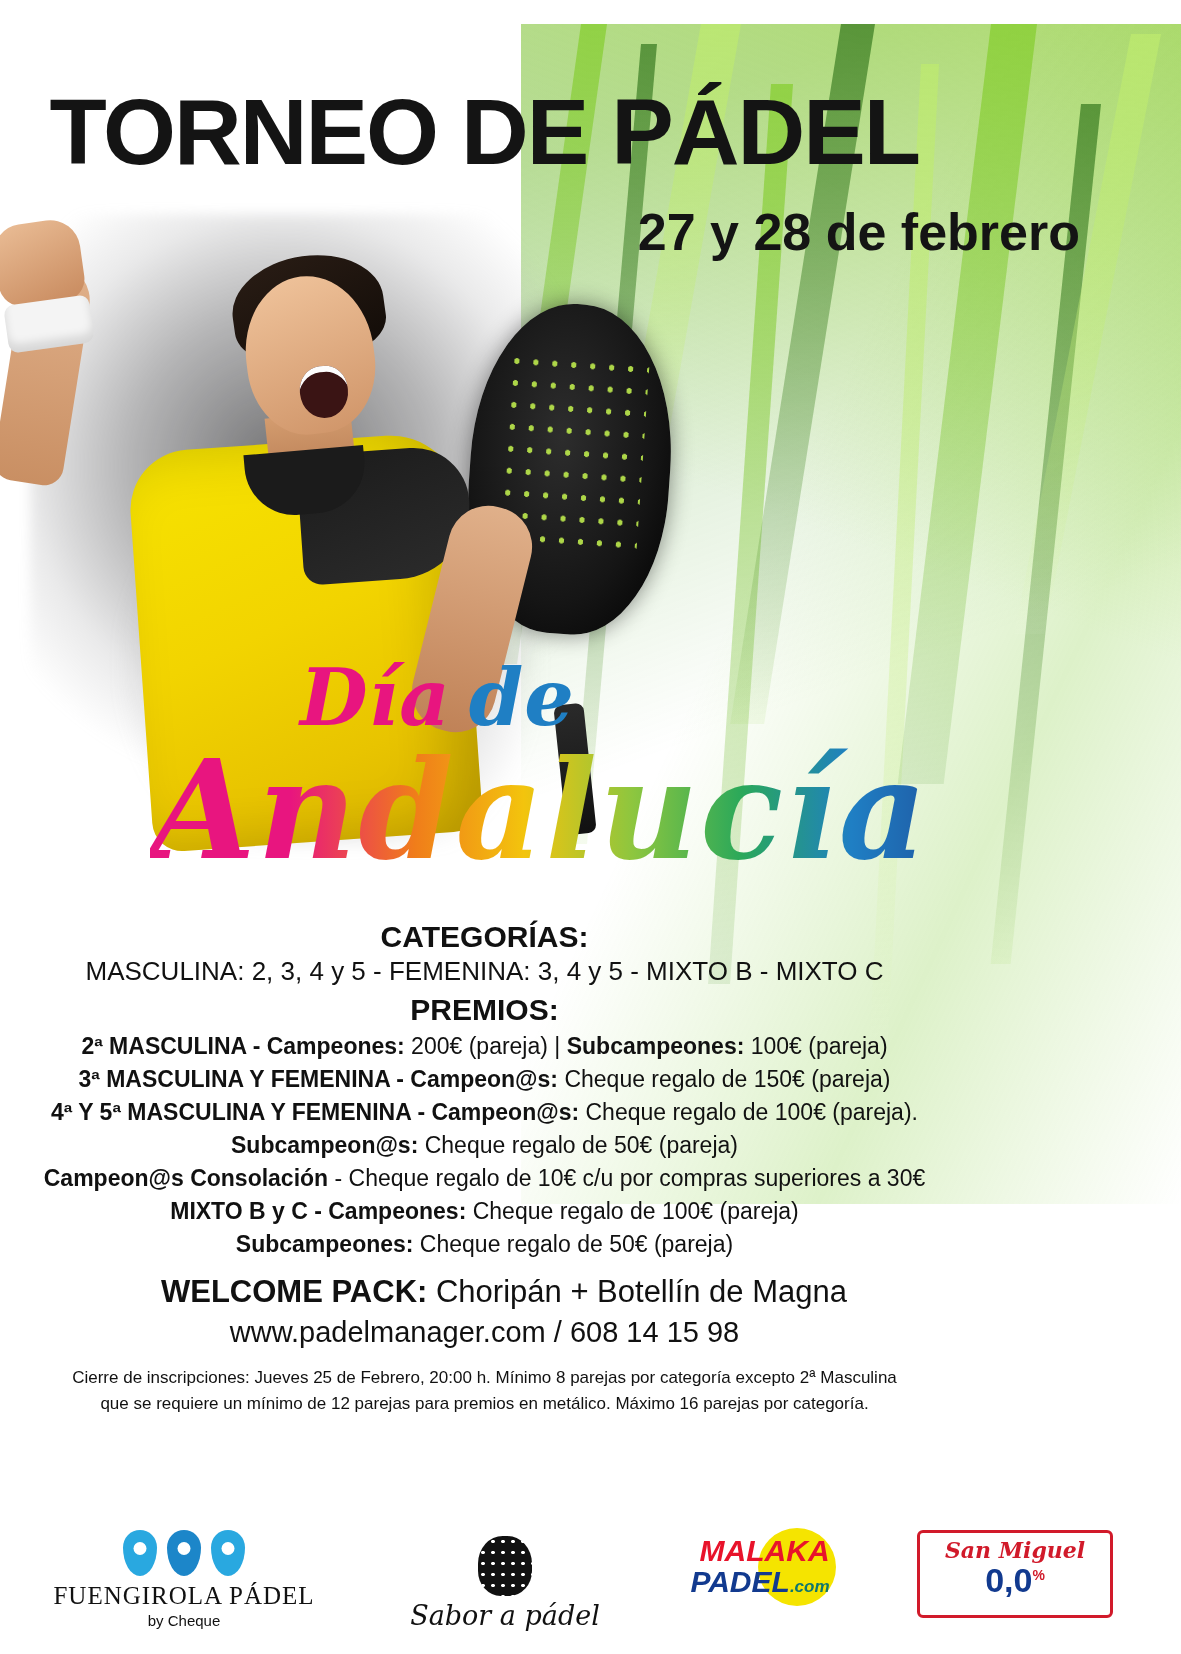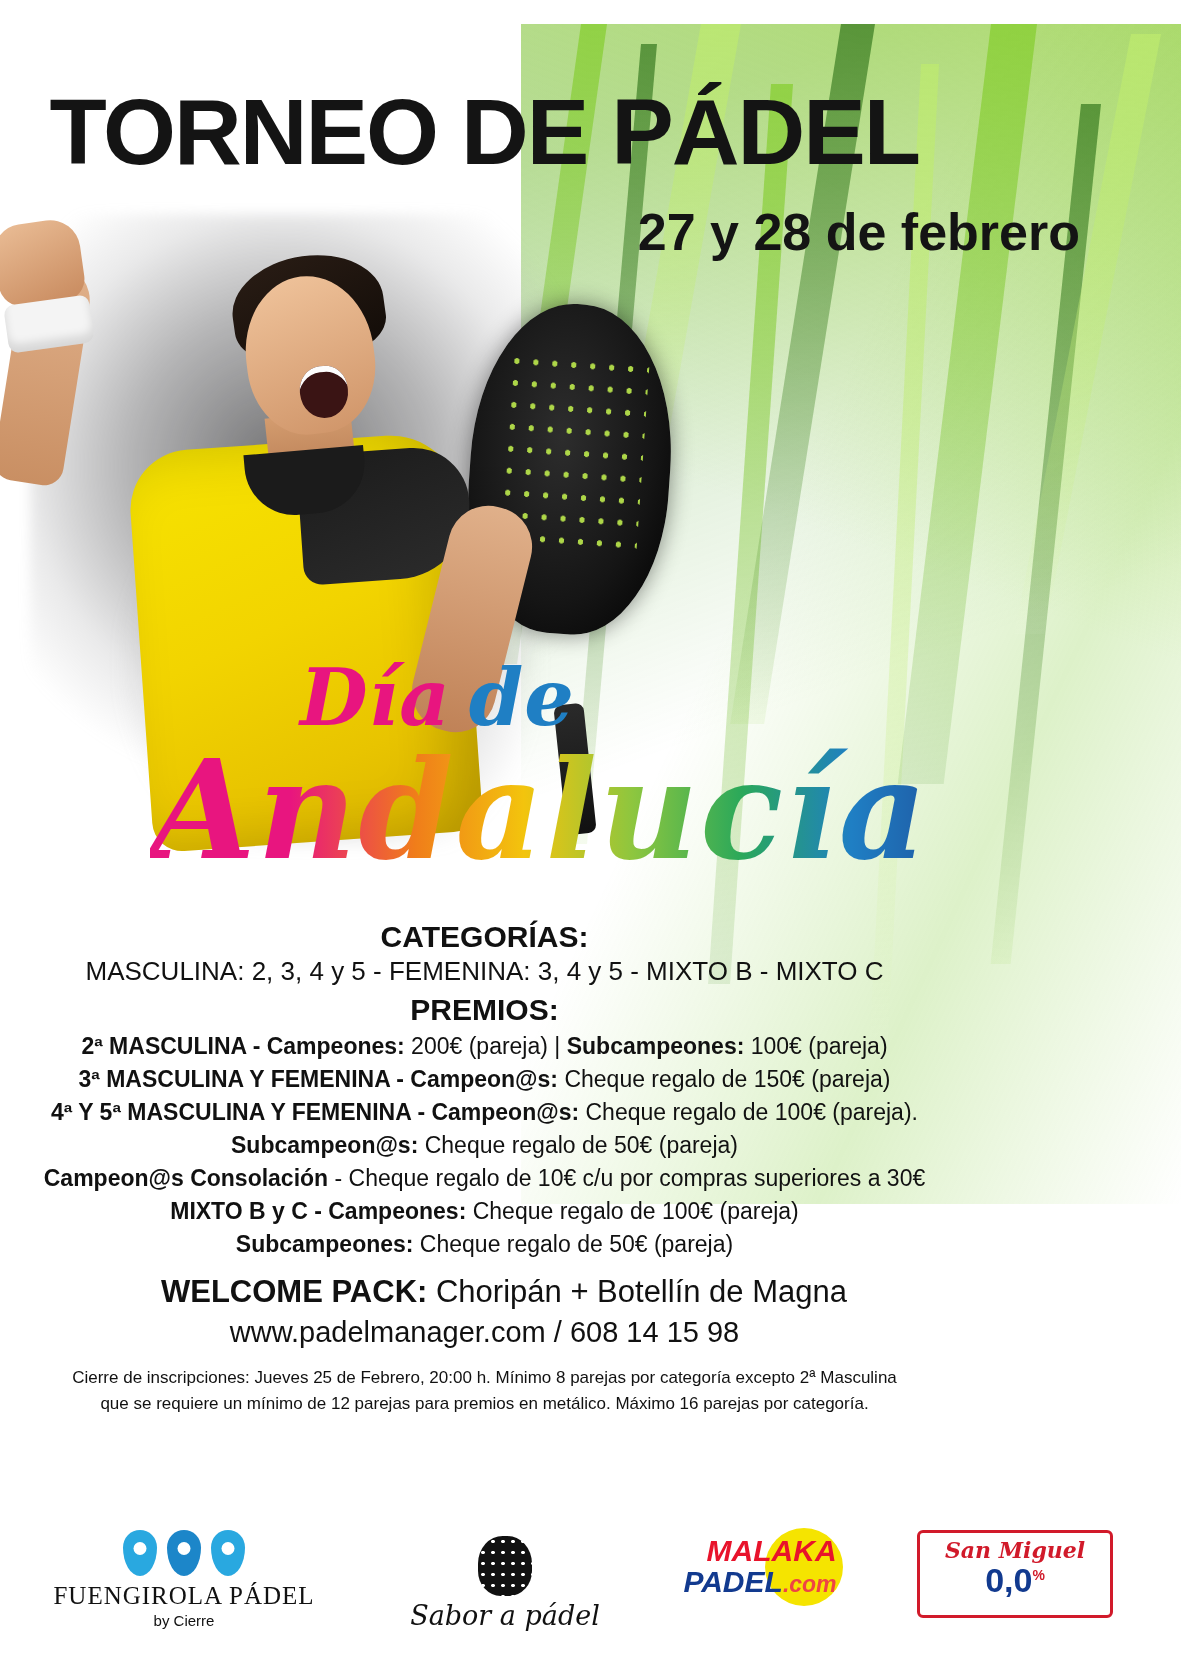--- a/index.html
+++ b/index.html
@@ -334,21 +334,21 @@
     position: relative;
     z-index: 1;
     font-weight: 700;
     font-style: italic;
     font-size: 30px;
     line-height: 1.02;
     color: #e8132b;
     text-align: right;
   }
   .malaka-txt .blue { color: #123a8f; }
-  .malaka-txt .com { font-size: 23px; color: #ef4444; }
+  .malaka-txt .com { font-size: 17px; color: #0f766e; }
   .sm-logo {
     width: 190px; margin: 0 auto;
     border: 3px solid #d11a2a;
     border-radius: 6px;
     background: #fff;
     padding: 4px 0 18px;
   }
   .sm-top {
     font-family: "DejaVu Serif", serif;
     font-style: italic;
@@ -451,21 +451,21 @@
 
   <div class="sponsors">
 
     <div class="sp sp1">
       <div class="fp-pins">
         <div class="pin"></div>
         <div class="pin mid"></div>
         <div class="pin"></div>
       </div>
       <div class="fp-name">FUENGIROLA PÁDEL</div>
-      <div class="fp-sub">by Cierre</div>
+      <div class="fp-sub">by Cheque</div>
     </div>
 
     <div class="sp sp2">
       <div class="sabor-icon"></div>
       <div class="sabor-txt">Sabor a pádel</div>
     </div>
 
     <div class="sp sp3">
       <div class="malaka">
         <div class="malaka-ball"></div>

